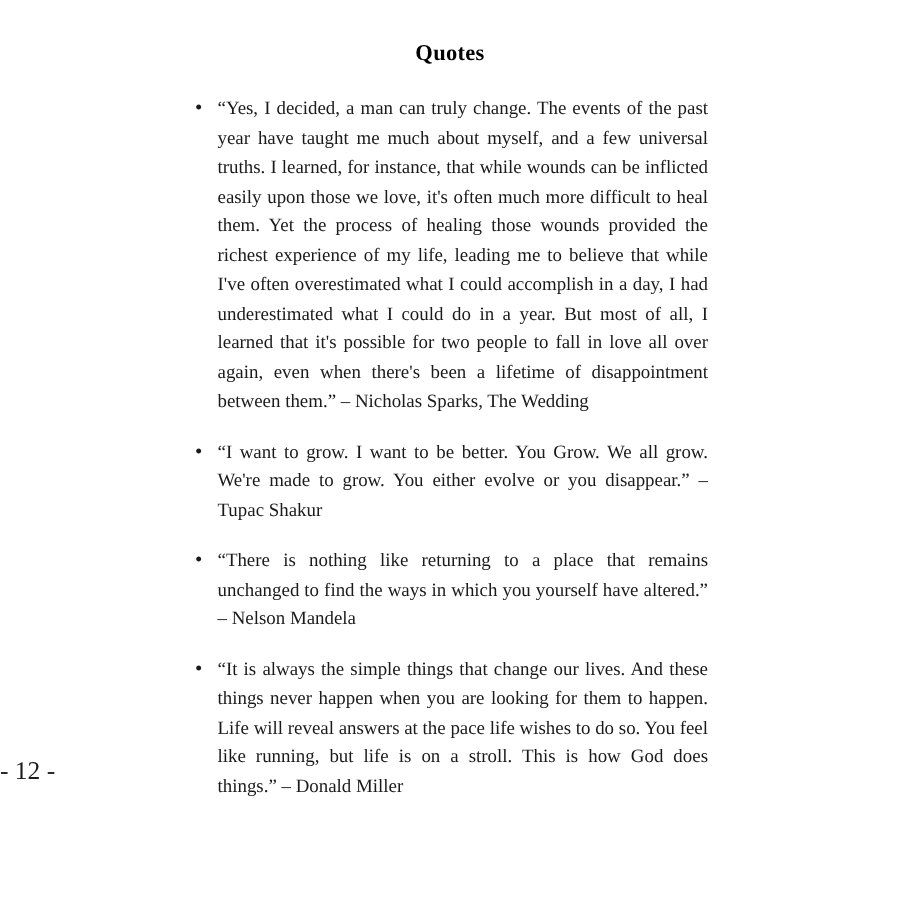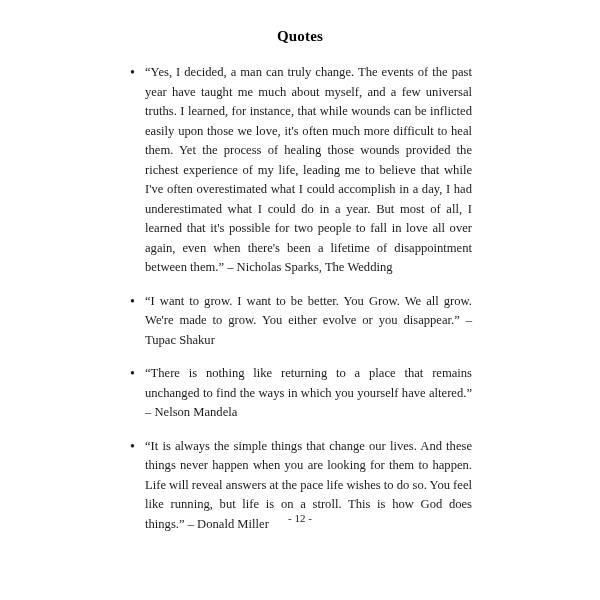--- a/index.html
+++ b/index.html
@@ -57,22 +57,22 @@
     color: #1a1a1a;
   }
   .quote-text {
     display: inline;
   }
   .page-number {
     position: absolute;
     left: 0;
     right: 0;
     bottom: 28px;
-    text-align: center;
-    font-size: 11px;
+    text-align: left;
+    font-size: 17px;
     color: #1a1a1a;
   }
 </style>
 </head>
 <body>
 
 <div class="page">
 
   <h1 class="page-title">Quotes</h1>
 

